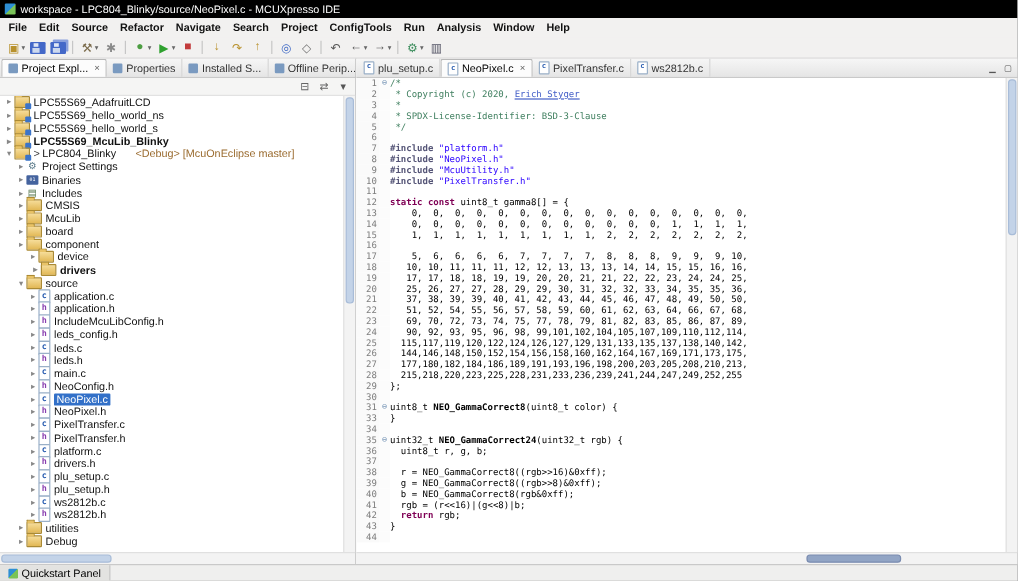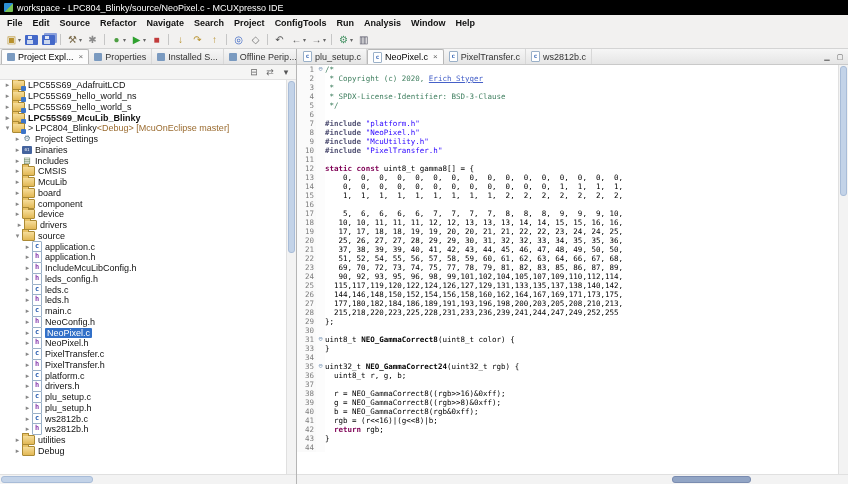--- a/index.html
+++ b/index.html
@@ -45,21 +45,21 @@
   .ticn{margin:0 3px 0 0;flex:none;}
   .ticn.folder,.ticn.project{width:11px;height:8px;background:linear-gradient(#f6dd9a,#e2b855);border:1px solid #ab8a34;border-radius:1px;position:relative;}
   .ticn.folder::before,.ticn.project::before{content:"";position:absolute;top:-3px;left:-1px;width:5px;height:2px;background:#e9c367;border:1px solid #ab8a34;border-bottom:none;border-radius:1px 1px 0 0;}
   .ticn.project::after{content:"";position:absolute;right:-2px;bottom:-2px;width:5px;height:5px;background:#3b74c8;border-radius:1px;}
   .ticn.cfile,.ticn.hfile{width:8px;height:10px;background:#fff;border:1px solid #9ab0c8;border-radius:1px;font:bold 7px/9px "DejaVu Sans Mono",monospace;color:#2a5db0;text-align:center;}
   .ticn.hfile{color:#8a40b0;}
   .ticn.settings,.ticn.mex{width:10px;text-align:center;font-size:8px;line-height:10px;color:#5a7a8a;}
   .ticn.binaries{width:10px;height:8px;background:#44639e;color:#fff;font:4px/8px "DejaVu Sans Mono",monospace;text-align:center;border-radius:1px;}
   .ticn.includes{width:10px;text-align:center;font-size:8px;line-height:10px;color:#56784f;}
   .gitpfx{margin-right:2px;color:#333;}
-  .tdecor{color:#9a6b2f;margin-left:0;}
+  .tdecor{color:#9a6b2f;margin-left:16px;}
   .trow.sel .tlabel{background:#3270c8;color:#fff;padding:0 2px;border-radius:1px;}
   
   .vscroll{position:absolute;top:0;right:0;bottom:0;width:9px;background:#f3f3f3;border-left:1px solid #e0e0e0;}
   .vthumb{position:absolute;left:1px;right:1px;border-radius:3px;background:#c3d3e8;border:1px solid #a8bcd8;}
   .t1{top:1px;height:170px;}
   .t2{top:1px;height:128px;}
   .hscroll{height:9px;flex:none;background:#f3f3f3;border-top:1px solid #e0e0e0;position:relative;}
   .hthumb{position:absolute;top:1px;bottom:1px;border-radius:3px;background:#c3d3e8;border:1px solid #a8bcd8;}
   .t3{left:1px;width:90px;}
   .t4{left:68%;width:14%;background:#92a5c5;border-color:#7a8cb0;}
@@ -267,26 +267,26 @@
             <div class="trow" style="padding-left: 13px;">
               <span class="arrow">▸</span>
               <span class="ticn folder"></span>
               <span class="tlabel">board</span>
             </div>
             <div class="trow" style="padding-left: 13px;">
               <span class="arrow">▸</span>
               <span class="ticn folder"></span>
               <span class="tlabel">component</span>
             </div>
-            <div class="trow" style="padding-left: 13px; align-items: center;">
+            <div class="trow" style="padding-left: 23px; align-items: center;">
               <span class="arrow">▸</span>
               <span class="ticn folder"></span>
               <span class="tlabel">device</span>
             </div>
-            <div class="trow" style="padding-left: 15px;">
+            <div class="trow" style="padding-left: 25px; font-weight: bold;">
               <span class="arrow">▸</span>
               <span class="ticn folder"></span>
               <span class="tlabel">drivers</span>
             </div>
             <div class="trow" style="padding-left: 13px;">
               <span class="arrow">▾</span>
               <span class="ticn folder"></span>
               <span class="tlabel">source</span>
             </div>
             <div class="trow" style="padding-left: 23px;">
@@ -646,14 +646,20 @@
           <div class="vthumb t2"></div>
         </div>
       </div>
       <div class="hscroll">
         <div class="hthumb t4"></div>
       </div>
     </div>
 
   </div>
 
+  <div class="statusbar">
+    <div class="qstab">
+      <span class="qsicon"></span>
+      <span>Quickstart Panel</span>
+    </div>
+  </div>
 
 </div>
 
 </body></html>

